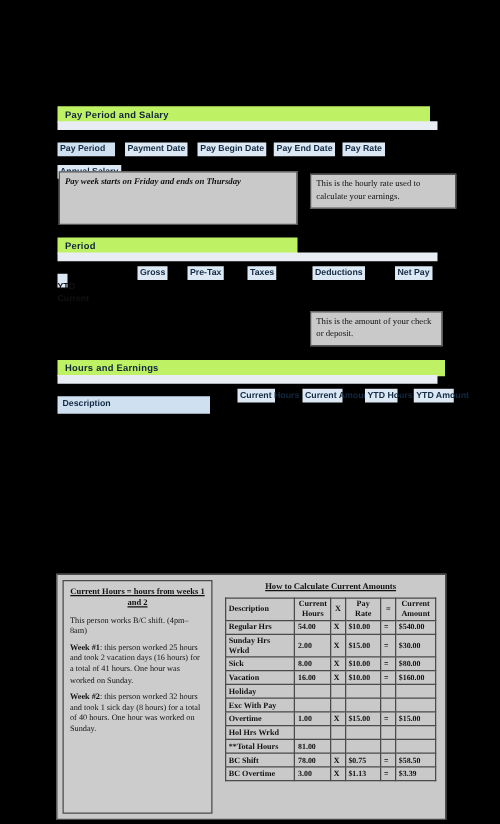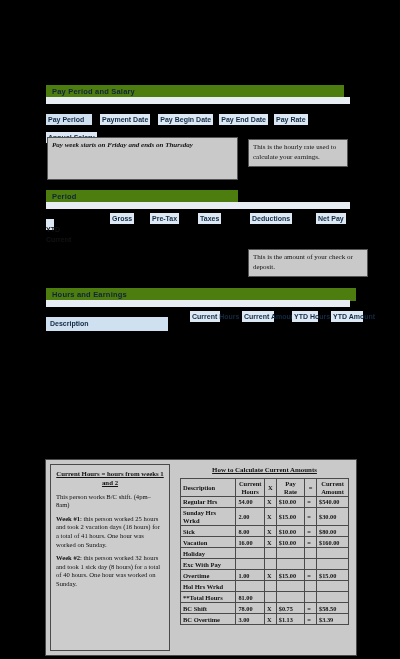--- a/index.html
+++ b/index.html
@@ -7,21 +7,21 @@
     width:400px;height:659px;
     background:#000;
     font-family:"Liberation Sans", sans-serif;
     position:relative;
     overflow:hidden;
   }
   .abs{position:absolute;}
 
   
   .sec-bar{
-    background:#4d7c0f;
+    background:#bef264;
     color:#10243b;
     font-size:7.5px;
     font-weight:bold;
     letter-spacing:.2px;
     padding:2px 0 2px 6px;
     line-height:9px;
     height:9px;
     box-sizing:content-box;
   }
   .sec-strip{
@@ -141,38 +141,38 @@
 <div class="abs sec-strip" style="left:46px;top:97px;width:304px;"></div>
 
 <div class="abs" style="left:46px;top:108px;width:310px;">
   <span class="pill pill-wide" style="width:42px;">Pay Period</span><span style="display:inline-block;width:8px"></span><span class="pill">Payment Date</span><span style="display:inline-block;width:8px"></span><span class="pill">Pay Begin Date</span><span style="display:inline-block;width:6px"></span><span class="pill">Pay End Date</span><span style="display:inline-block;width:6px"></span><span class="pill">Pay Rate</span><span style="display:inline-block;width:5px"></span><span class="pill">Annual Salary</span>
 </div>
 
 <div class="abs note" style="left:47px;top:137px;width:191px;height:43px;">
   <div><b>Pay week starts on Friday and ends on Thursday</b></div>
 </div>
 
-<div class="abs note" style="left:248px;top:139px;width:100px;height:28px;">This is the hourly rate used to calculate your earnings.</div>
+<div class="abs note" style="left:248px;top:139px;width:117px;height:28px;">This is the hourly rate used to calculate your earnings.</div>
 
 <div class="abs sec-bar" style="left:46px;top:190px;width:186px;">Period</div>
 <div class="abs sec-strip" style="left:46px;top:202px;width:304px;"></div>
 
 <div class="abs" style="left:46px;top:213px;width:310px;">
   <span class="pill" style="width:4px;">&nbsp;</span>
   <span class="abs pill" style="left:64px;top:0;">Gross</span>
   <span class="abs pill" style="left:104px;top:0;">Pre-Tax</span>
   <span class="abs pill" style="left:152px;top:0;">Taxes</span>
   <span class="abs pill" style="left:204px;top:0;">Deductions</span>
   <span class="abs pill" style="left:270px;top:0;">Net Pay</span>
 </div>
 
 <div class="abs dim" style="left:46px;top:225px;">YTD</div>
 <div class="abs dim" style="left:46px;top:235px;">Current</div>
 
-<div class="abs note" style="left:248px;top:249px;width:120px;height:28px;">This is the amount of your check or deposit.</div>
+<div class="abs note" style="left:248px;top:249px;width:106px;height:28px;">This is the amount of your check or deposit.</div>
 
 <div class="abs sec-bar" style="left:46px;top:288px;width:304px;">Hours and Earnings</div>
 <div class="abs sec-strip" style="left:46px;top:300px;width:304px;"></div>
 
 <div class="abs" style="left:46px;top:311px;width:310px;height:20px;">
   <div class="abs pill pill-wide" style="left:0;top:6px;width:118px;height:14px;line-height:14px;padding:0 0 0 4px;">Description</div>
   <div class="abs pill" style="left:144px;top:0;width:26px;text-align:center;">Current Hours</div>
   <div class="abs pill" style="left:196px;top:0;width:28px;text-align:center;">Current Amount</div>
   <div class="abs pill" style="left:246px;top:0;width:22px;text-align:center;">YTD Hours</div>
   <div class="abs pill" style="left:285px;top:0;width:28px;text-align:center;">YTD Amount</div>

